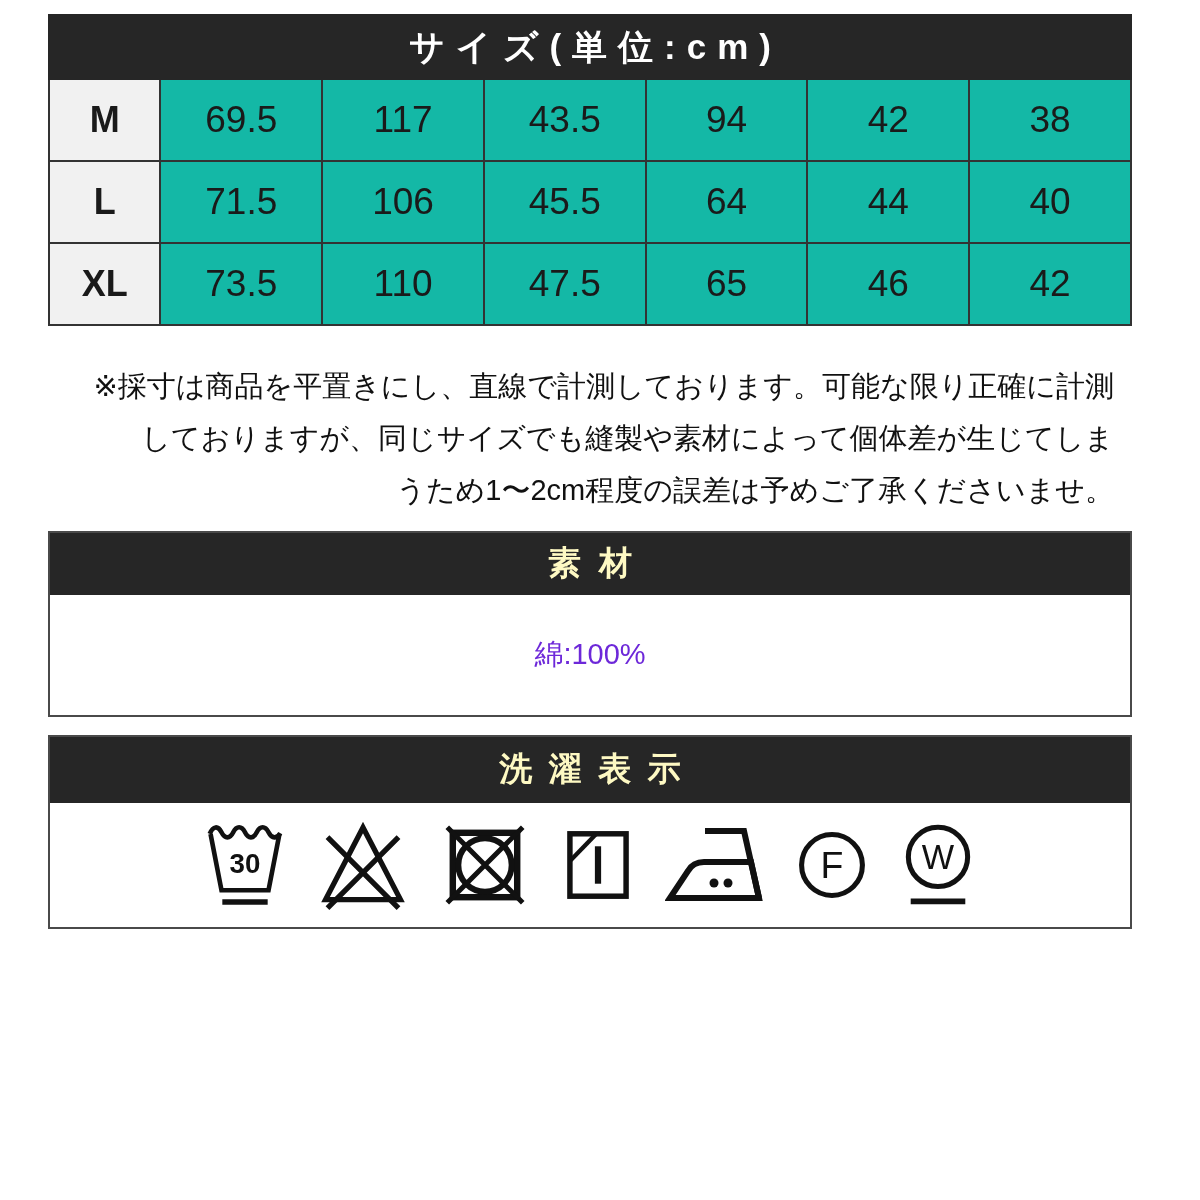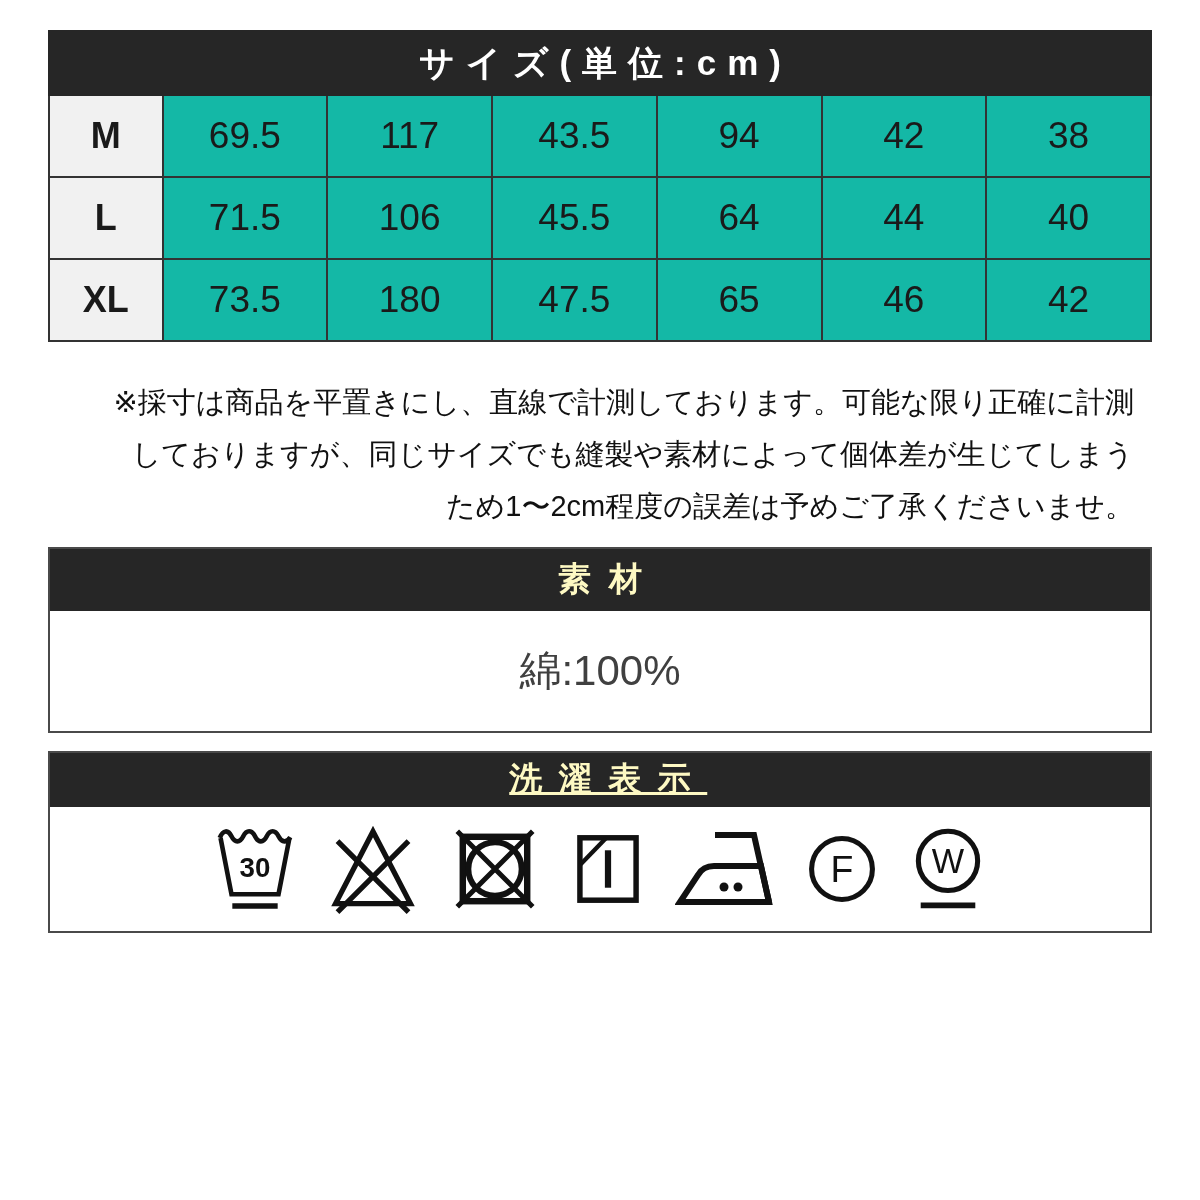--- a/index.html
+++ b/index.html
@@ -1,17 +1,17 @@
 <!DOCTYPE html>
 <html><head>
 <meta charset="utf-8">
 <style>
   html,body{margin:0;padding:0;background:#fff;}
   body{width:1200px;height:1200px;font-family:"Liberation Sans","DejaVu Sans",sans-serif;color:#1a1a1a;overflow:hidden;}
-  .page{padding:14px 48px 20px 48px;margin-top:16px;}
+  .page{padding:14px 68px 20px 48px;}
 
   
   table.size-table{width:100%;border-collapse:collapse;table-layout:fixed;}
   table.size-table th,table.size-table td{border:2px solid #333;text-align:center;vertical-align:middle;}
   .bar-cell{background:#262626;color:#fff;height:60px;font-size:35px;font-weight:bold;letter-spacing:11px;text-indent:11px;border:2px solid #262626 !important;}
   tr.cols th{height:102px;background:#f1f1f1;font-size:34px;font-weight:bold;}
   col.c-first{width:10.3%;}
   tbody th{background:#f1f1f1;font-size:36px;font-weight:bold;}
   tbody td{background:#14b8a6;font-size:37px;font-weight:normal;height:78px;}
 
@@ -19,22 +19,22 @@
   .notes{margin:34px 18px 0 37px;font-size:29px;line-height:1.8;color:#111;}
   .note{margin:0;padding-left:29px;text-indent:-29px;text-align:right;}
   .note + .note{margin-top:22px;}
 
   
   .box{border:2px solid #4a4a4a;background:#fff;}
   .material-box{margin-top:14px;}
   .wash-box{margin-top:18px;}
   .box-bar{background:#262626;color:#fef9c3;display:flex;align-items:center;justify-content:center;font-weight:bold;}
   .material-box .box-bar{height:62px;font-size:33px;letter-spacing:0.55em;text-indent:0.55em;}
-  .wash-box .box-bar{height:54px;font-size:33px;letter-spacing:0.5em;text-indent:0.5em;text-decoration:underline;}
-  .material-value{height:120px;display:flex;align-items:center;justify-content:center;font-size:42px;color:#404040;}
+  .wash-box .box-bar{height:66px;font-size:33px;letter-spacing:0.5em;text-indent:0.5em;}
+  .material-value{height:120px;display:flex;align-items:center;justify-content:center;font-size:29px;color:#6d28d9;}
 
   
   .symbols{height:124px;display:flex;align-items:center;justify-content:center;gap:28px;}
   .symbols svg{display:block;}
   .sym-stroke{fill:none;stroke:#111;stroke-linecap:butt;}
   .sym-fill{fill:#111;stroke:none;}
   .symbols text{fill:#111;font-family:"Liberation Sans","DejaVu Sans",sans-serif;}
 </style>
 </head>
 <body>
@@ -71,21 +71,21 @@
         <td>71.5</td>
         <td>106</td>
         <td>45.5</td>
         <td>64</td>
         <td>44</td>
         <td>40</td>
       </tr>
       <tr>
         <th>XL</th>
         <td>73.5</td>
-        <td>180</td>
+        <td>110</td>
         <td>47.5</td>
         <td>65</td>
         <td>46</td>
         <td>42</td>
       </tr>
     </tbody>
   </table>
 
   <div class="notes">
     <p class="note">※採寸は商品を平置きにし、直線で計測しております。可能な限り正確に計測しておりますが、同じサイズでも縫製や素材によって個体差が生じてしまうため1〜2cm程度の誤差は予めご了承くださいませ。</p>

